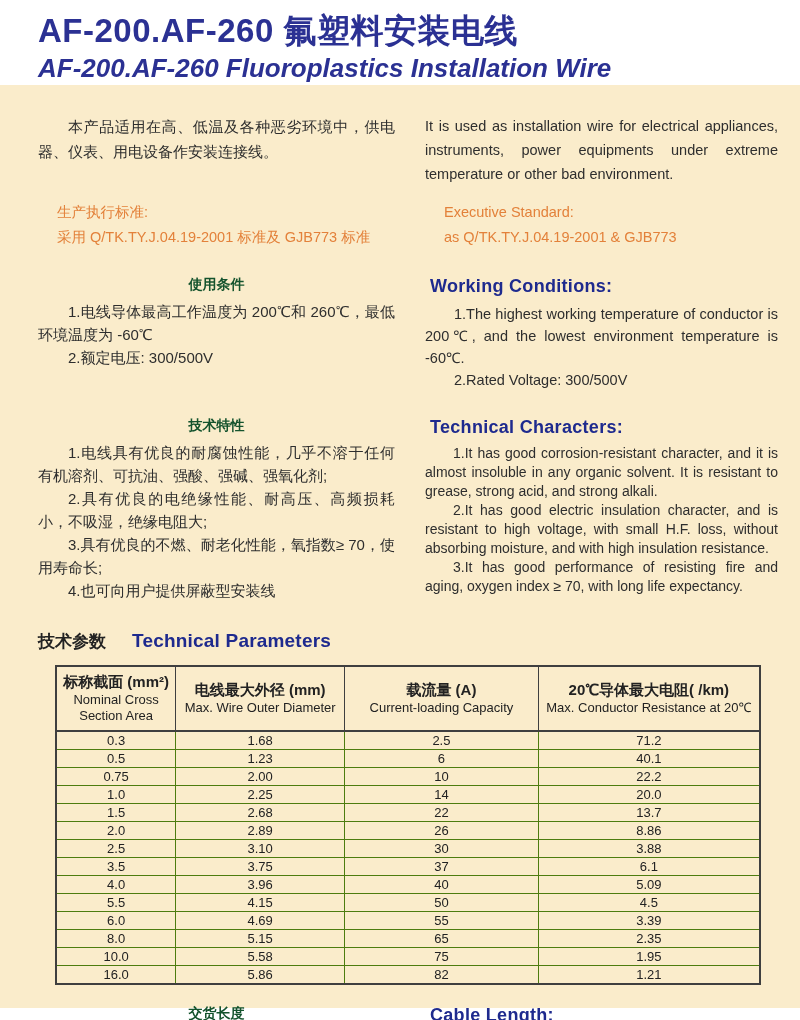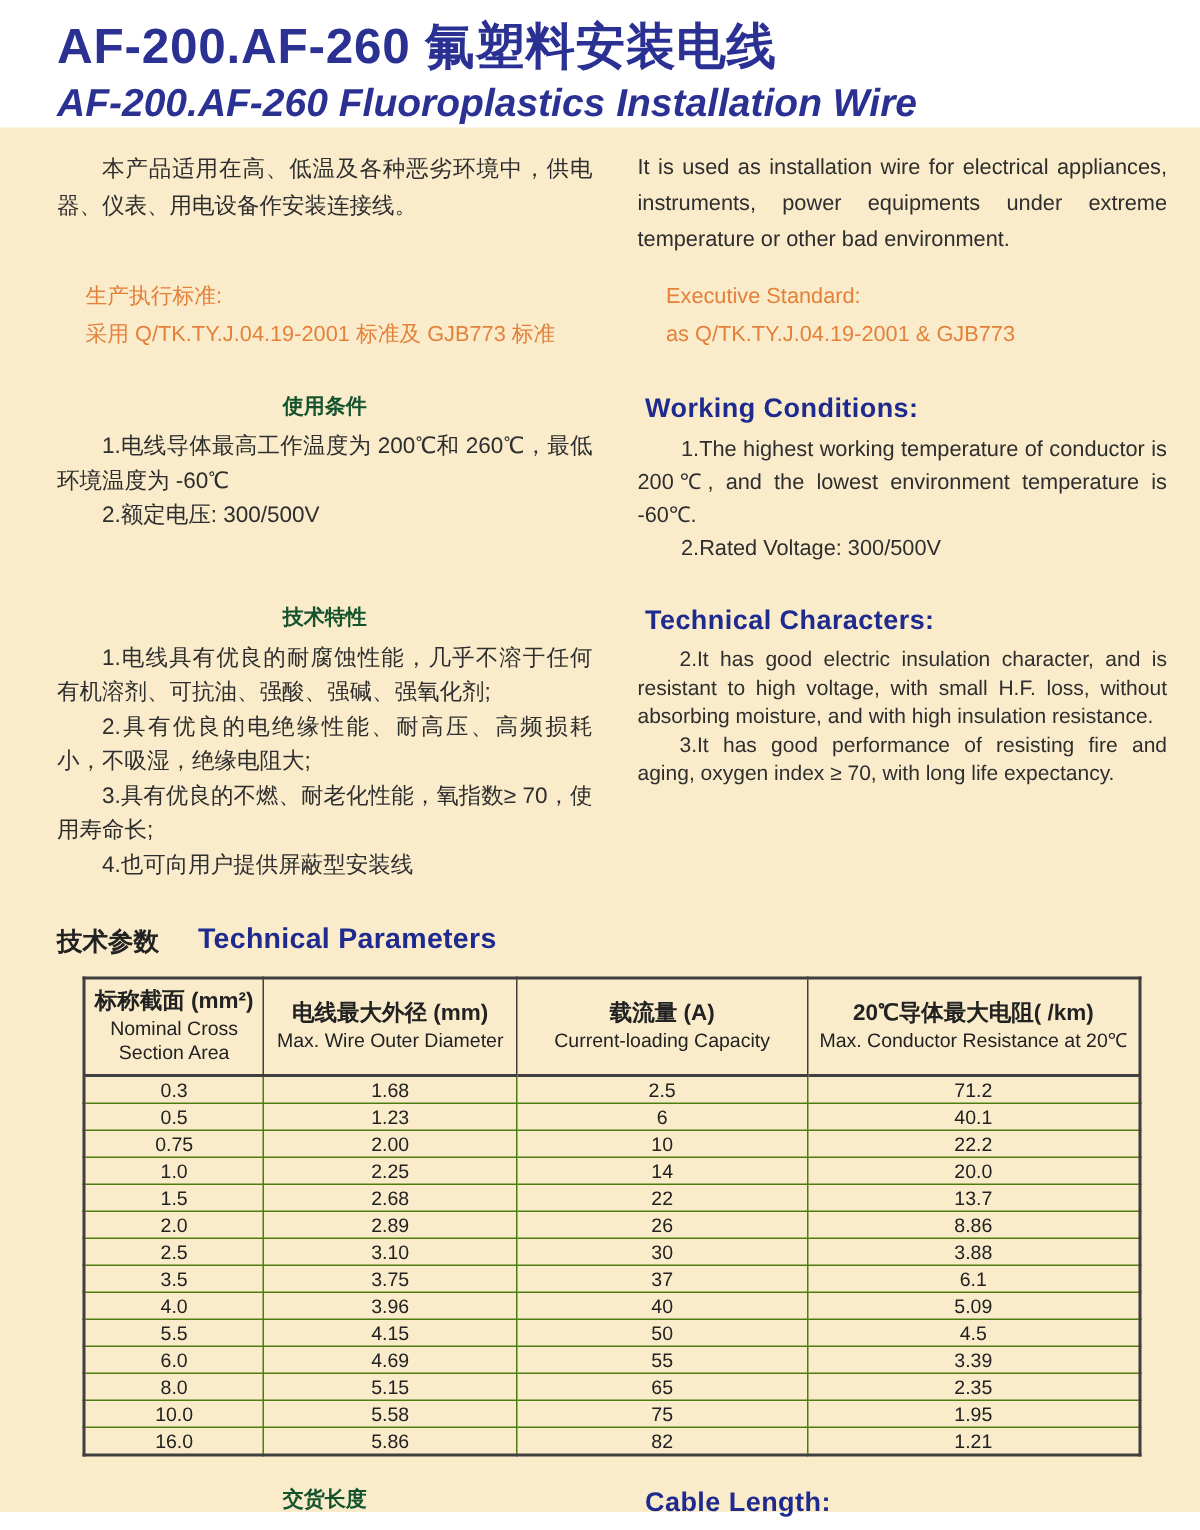--- a/index.html
+++ b/index.html
@@ -17,21 +17,21 @@
     margin:0; color:#2b3193; font-size:33px; font-weight:bold;
     letter-spacing:0.5px; line-height:38px; white-space:nowrap;
   }
   .title-en {
     margin:3px 0 0 0; color:#2b3193; font-size:26px; font-weight:bold;
     font-style:italic; line-height:30px; white-space:nowrap;
   }
   
   .body-area {
     background:#faeccb; height:923px; box-sizing:border-box;
-    padding:15px 22px 0 38px;
+    padding:29px 22px 0 38px;
   }
   .two-col { display:flex; }
   .col-left  { width:357px; flex:none; margin-right:30px; }
   .col-right { flex:1; }
 
   .cn-text { font-size:15px; line-height:25px; text-align:justify; margin:0; }
   .en-text { font-size:14.5px; line-height:24px; text-align:justify; margin:0; }
   .indent   { text-indent:2em; }
 
   
@@ -127,20 +127,21 @@
     <div class="two-col section">
       <div class="col-left char-cn">
         <h3 class="sec-title-cn">技术特性</h3>
         <p class="indent">1.电线具有优良的耐腐蚀性能，几乎不溶于任何有机溶剂、可抗油、强酸、强碱、强氧化剂;</p>
         <p class="indent">2.具有优良的电绝缘性能、耐高压、高频损耗小，不吸湿，绝缘电阻大;</p>
         <p class="indent">3.具有优良的不燃、耐老化性能，氧指数≥ 70，使用寿命长;</p>
         <p class="indent">4.也可向用户提供屏蔽型安装线</p>
       </div>
       <div class="col-right char-en">
         <h3 class="sec-title-en">Technical Characters:</h3>
+        <p class="indent">1.It has good corrosion-resistant character, and it is almost insoluble in any organic solvent. It is resistant to grease, strong acid, and strong alkali.</p>
         <p class="indent">2.It has good electric insulation character, and is resistant to high voltage, with small H.F. loss, without absorbing moisture, and with high insulation resistance.</p>
         <p class="indent">3.It has good performance of resisting fire and aging, oxygen index ≥ 70, with long life expectancy.</p>
       </div>
     </div>
 
     <div class="params-heading">
       <span class="params-cn">技术参数</span>
       <span class="params-en">Technical Parameters</span>
     </div>
 

